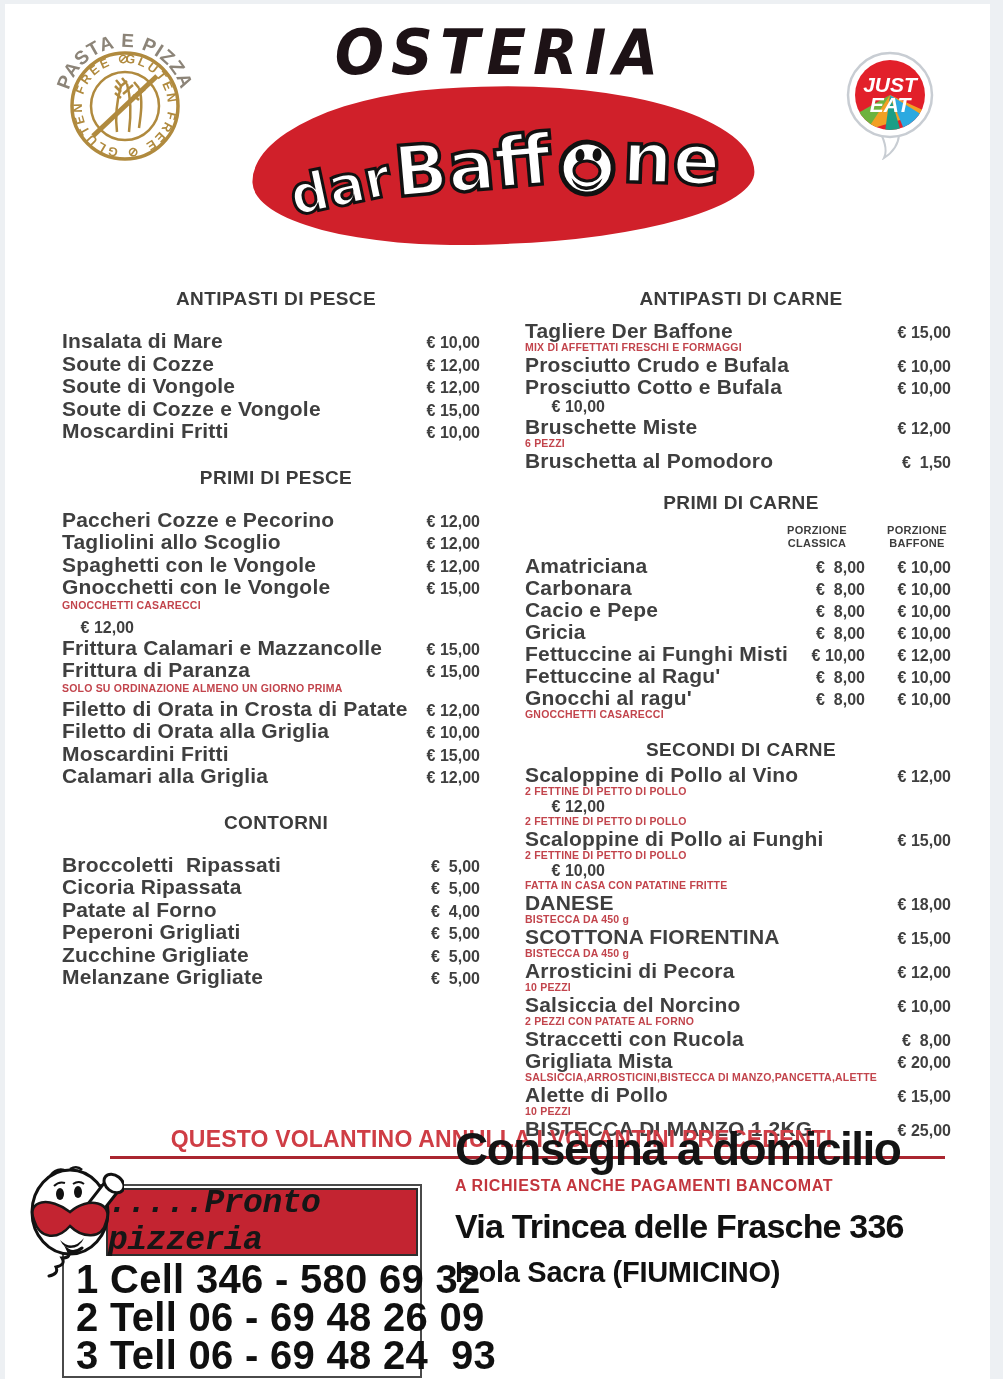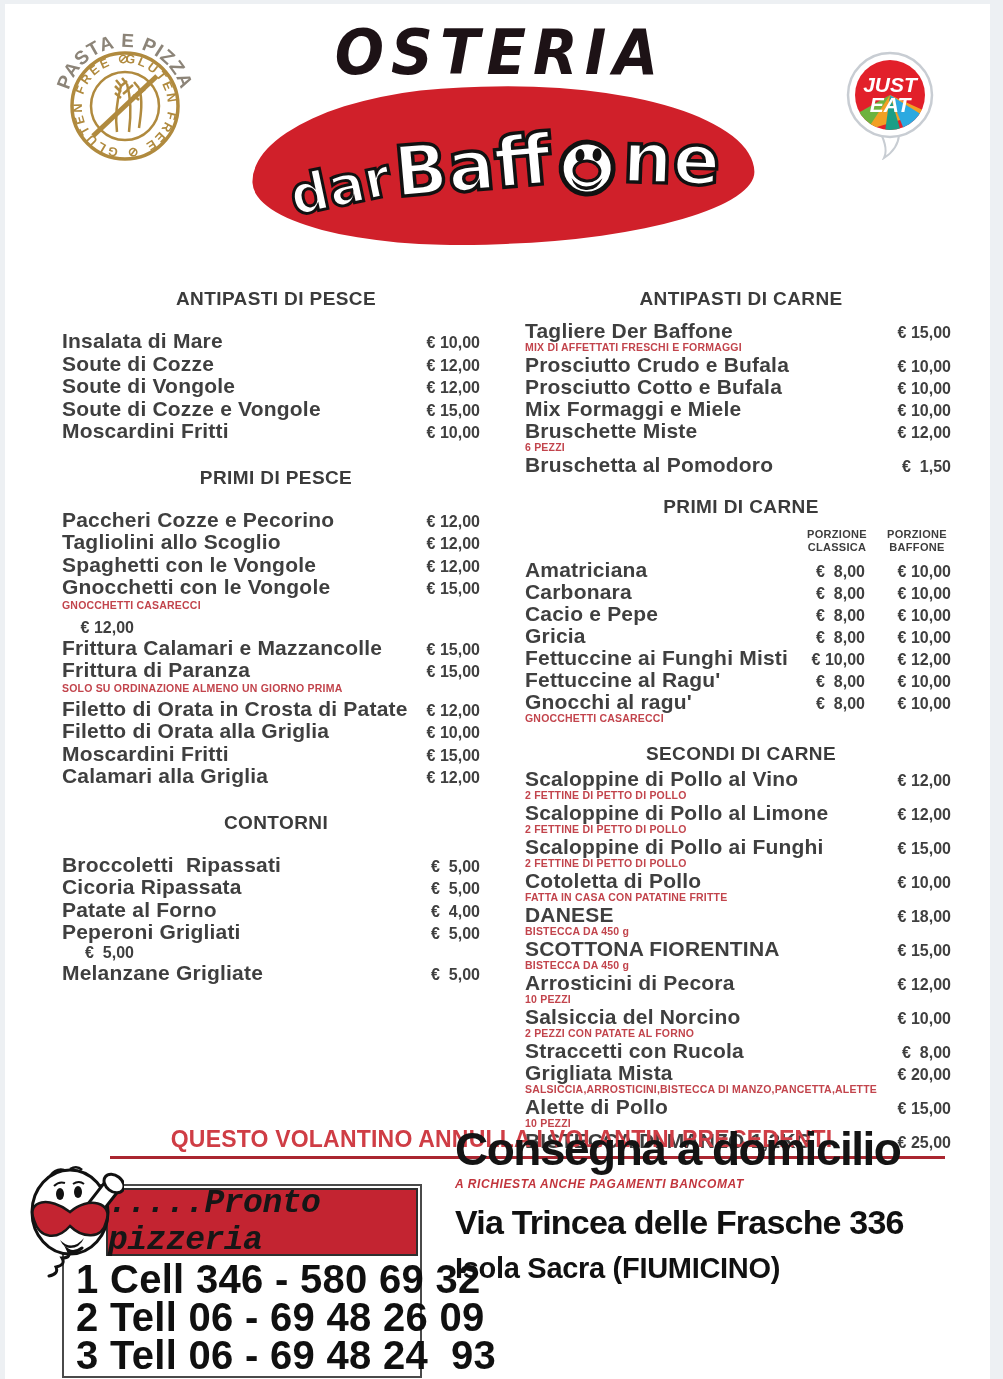--- a/index.html
+++ b/index.html
@@ -61,21 +61,21 @@
     width:72px;text-align:right;font-weight:700;font-size:16px;color:#3f3f3f;
     white-space:pre;padding-right:10px;
   }
   #col-right .item-price{width:80px;padding-right:6px;}
   .item-price.dual{width:80px;padding-right:6px;}
   .item-note{
     font-size:10.5px;line-height:10px;font-weight:700;color:#c2444c;
     letter-spacing:0.2px;margin:0 0 2px;white-space:pre;
   }
   .col-left .item-note, #col-left .item-note{margin:1px 0 5px;}
-  .col-headers{display:flex;justify-content:flex-end;margin:2px 0 6px;}
+  .col-headers{display:flex;justify-content:flex-end;margin:2px 0 6px;gap:20px;}
   .col-header{
     width:80px;text-align:center;font-size:11px;line-height:12.5px;font-weight:700;
     color:#3d3d3d;white-space:pre-line;letter-spacing:0.3px;
   }
 
   
   .notice{
     position:absolute;left:0;top:1126px;width:1003px;text-align:center;
     font-size:23px;font-weight:700;color:#cf3d45;letter-spacing:0.2px;
   }
@@ -92,21 +92,21 @@
     border:2px solid #2f2f2f;display:flex;align-items:center;justify-content:center;font-family:Liberation Mono, monospace;
   }
   .pronto-banner span{
     font-style:italic;font-weight:700;font-size:33px;color:#161616;letter-spacing:-0.5px;
   }
   .phones{position:absolute;left:12px;top:74px;}
   .phone-line{font-weight:700;font-size:40px;line-height:38px;color:#101010;white-space:pre;letter-spacing:0.3px;}
 
   .delivery{position:absolute;left:455px;top:1123px;width:510px;}
   .delivery-title{font-size:46px;font-weight:700;letter-spacing:-1.5px;color:#141414;line-height:52px;}
-  .delivery-sub{margin-top:2px;font-size:12px;font-weight:700;color:#c2353d;letter-spacing:0.6px;font-style:italic;}
+  .delivery-sub{margin-top:2px;font-size:16px;font-weight:700;color:#c2353d;letter-spacing:0.6px;}
   .address1{margin-top:12px;font-size:34px;font-weight:700;letter-spacing:-0.8px;color:#111;}
   .address2{margin-top:10px;font-size:29px;font-weight:700;letter-spacing:-0.3px;color:#111;}
 </style>
 </head>
 <body>
 
 <div class="page"></div>
 
 <svg class="stamp" viewBox="0 0 140 140">
   <defs>
@@ -250,20 +250,21 @@
       </div>
       <div class="menu-item">
         <span class="item-name">Patate al Forno</span>
         <span class="item-price">€  4,00</span>
       </div>
       <div class="menu-item">
         <span class="item-name">Peperoni Grigliati</span>
         <span class="item-price">€  5,00</span>
       </div>
       <div class="menu-item">
+        <span class="item-name">Zucchine Grigliate</span>
         <span class="item-price">€  5,00</span>
       </div>
       <div class="menu-item">
         <span class="item-name">Melanzane Grigliate</span>
         <span class="item-price">€  5,00</span>
       </div>
     </section>
   </div>
 <div id="col-right" class="menu-col">
     <section class="menu-section">
@@ -275,21 +276,20 @@
       <div class="item-note">MIX DI AFFETTATI FRESCHI E FORMAGGI</div>
       <div class="menu-item">
         <span class="item-name">Prosciutto Crudo e Bufala</span>
         <span class="item-price">€ 10,00</span>
       </div>
       <div class="menu-item">
         <span class="item-name">Prosciutto Cotto e Bufala</span>
         <span class="item-price">€ 10,00</span>
       </div>
       <div class="menu-item">
-        <span class="item-name">Mix Formaggi e Miele</span>
         <span class="item-price">€ 10,00</span>
       </div>
       <div class="menu-item">
         <span class="item-name">Bruschette Miste</span>
         <span class="item-price">€ 12,00</span>
       </div>
       <div class="item-note">6 PEZZI</div>
       <div class="menu-item">
         <span class="item-name">Bruschetta al Pomodoro</span>
         <span class="item-price">€  1,50</span>
@@ -341,31 +341,29 @@
       <div class="item-note">GNOCCHETTI CASARECCI</div>
     </section>
     <section class="menu-section">
       <h3 class="section-title">SECONDI DI CARNE</h3>
       <div class="menu-item">
         <span class="item-name">Scaloppine di Pollo al Vino</span>
         <span class="item-price">€ 12,00</span>
       </div>
       <div class="item-note">2 FETTINE DI PETTO DI POLLO</div>
       <div class="menu-item">
-        <span class="item-name">Scaloppine di Pollo al Limone</span>
         <span class="item-price">€ 12,00</span>
       </div>
       <div class="item-note">2 FETTINE DI PETTO DI POLLO</div>
       <div class="menu-item">
         <span class="item-name">Scaloppine di Pollo ai Funghi</span>
         <span class="item-price">€ 15,00</span>
       </div>
       <div class="item-note">2 FETTINE DI PETTO DI POLLO</div>
       <div class="menu-item">
-        <span class="item-name">Cotoletta di Pollo</span>
         <span class="item-price">€ 10,00</span>
       </div>
       <div class="item-note">FATTA IN CASA CON PATATINE FRITTE</div>
       <div class="menu-item">
         <span class="item-name">DANESE</span>
         <span class="item-price">€ 18,00</span>
       </div>
       <div class="item-note">BISTECCA DA 450 g</div>
       <div class="menu-item">
         <span class="item-name">SCOTTONA FIORENTINA</span>

